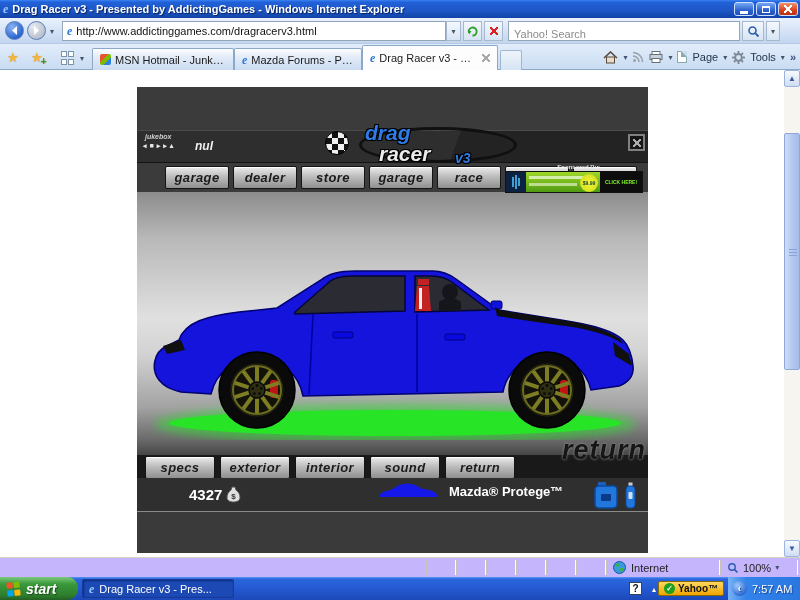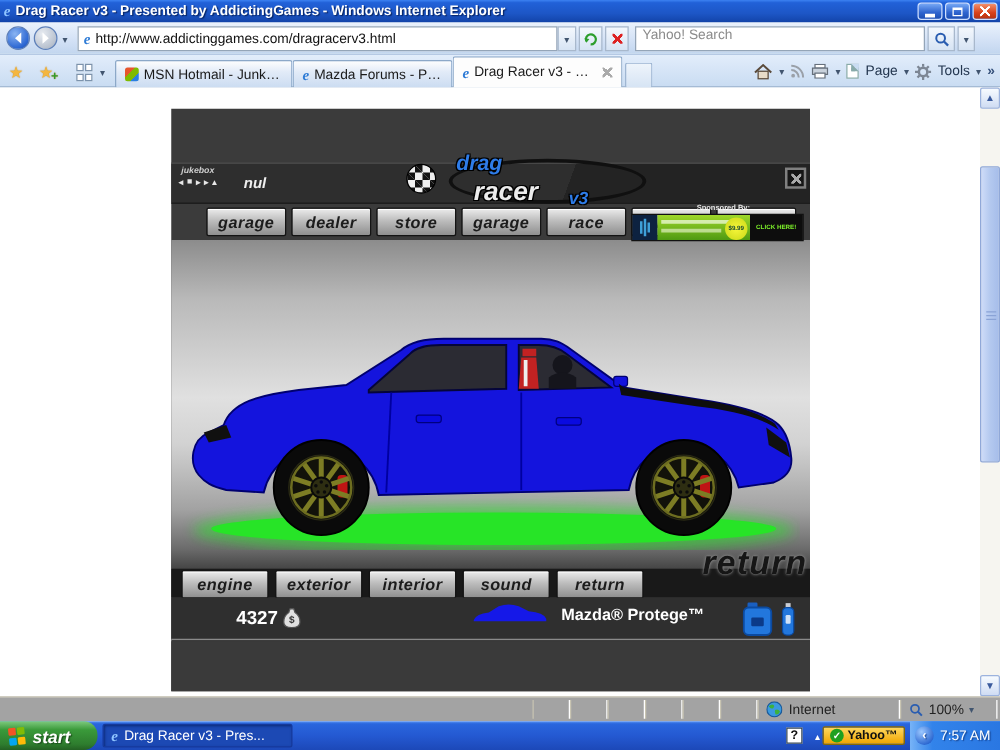--- a/index.html
+++ b/index.html
@@ -43,21 +43,21 @@
     background:radial-gradient(circle at 35% 30%,#8ab4f2,#2b66d2 70%,#1a4aa6);
     border:1px solid #5d7fb8;}
   .navcircle.disabled{background:radial-gradient(circle at 35% 30%,#e8ecf2,#b9c2cf 70%,#9aa5b5);}
   .navcaret{position:absolute;top:9px;font-size:8px;color:#41556f;}
   .addressbar{position:absolute;left:62px;top:3px;width:384px;height:20px;background:#fff;
     border:1px solid #94a5b8;display:flex;align-items:center;gap:4px;padding:0 4px;}
   .addr-url{font-size:11px;color:#111;white-space:nowrap;overflow:hidden;}
   .mini-btn{position:absolute;top:3px;height:20px;display:flex;align-items:center;justify-content:center;
     border:1px solid #a8b8cc;background:linear-gradient(180deg,#f4f8fd,#d7e4f4);}
   .searchbox{position:absolute;left:508px;top:3px;width:232px;height:20px;background:#fff;
-    border:1px solid #94a5b8;display:flex;align-items:flex-start;padding:0 5px;}
+    border:1px solid #94a5b8;display:flex;align-items:flex-end;padding:0 5px;}
   .search-ph{font-size:11px;color:#8b8b8b;}
 
   
   .tabbar{position:absolute;left:0;top:44px;width:800px;height:26px;
     background:linear-gradient(180deg,#e2edfb,#c9dcf2);border-bottom:1px solid #8ca8c8;}
   .star{font-size:13px;color:#f4b63f;text-shadow:0 0 1px #b77d12;}
   .star-plus{position:relative;font-size:13px;color:#f4b63f;text-shadow:0 0 1px #b77d12;}
   .star-plus::after{content:"+";position:absolute;right:-4px;bottom:-2px;color:#2d9e2d;
     font-size:10px;font-weight:bold;}
   .toolbtn{display:flex;align-items:center;justify-content:center;height:22px;padding:0 3px;}
@@ -101,21 +101,21 @@
   .jk-controls{position:absolute;left:6px;top:11px;display:flex;gap:3px;font-size:7px;
     font-style:normal;color:#e8e8e8;}
   .jk-track{position:absolute;left:58px;top:8px;font-size:12px;color:#f0f0f0;}
   .logo{position:absolute;left:180px;top:-12px;width:210px;height:54px;}
   .logo-ellipse{position:absolute;left:42px;top:8px;width:158px;height:36px;
     border:3px solid #101010;border-radius:50%;}
   .checkerball{position:absolute;left:8px;top:12px;width:24px;height:24px;border-radius:50%;
     background-image:linear-gradient(45deg,#111 25%,transparent 25%,transparent 75%,#111 75%),
       linear-gradient(45deg,#111 25%,#efefef 25%,#efefef 75%,#111 75%);
     background-size:12px 12px;background-position:0 0,6px 6px;border:1px solid #000;}
-  .logo-drag{position:absolute;left:48px;top:2px;font-size:17px;color:#2e7ce8;
+  .logo-drag{position:absolute;left:48px;top:2px;font-size:21px;color:#2e7ce8;
     text-shadow:-1px -1px 0 #000,1px -1px 0 #000,-1px 1px 0 #000,1px 1px 0 #000;}
   .logo-racer{position:absolute;left:62px;top:23px;font-size:21px;color:#ececec;
     text-shadow:-1px -1px 0 #000,1px -1px 0 #000,-1px 1px 0 #000,1px 1px 0 #000;}
   .logo-v3{position:absolute;left:138px;top:31px;font-size:14px;color:#2e7ce8;
     text-shadow:-1px -1px 0 #000,1px -1px 0 #000,-1px 1px 0 #000,1px 1px 0 #000;}
   .g-links{position:absolute;right:30px;top:5px;display:flex;gap:15px;font-size:14px;
     color:#f2f2f2;letter-spacing:.5px;}
   .g-close{position:absolute;right:3px;top:3px;width:17px;height:17px;background:#161616;
     border:2px solid #808080;display:flex;align-items:center;justify-content:center;}
   .sponsor-label{position:absolute;right:48px;top:77px;font-size:6px;font-style:normal;
@@ -150,21 +150,21 @@
   .g-info{position:absolute;left:0;top:391px;width:511px;height:34px;background:#2f2f2f;
     border-bottom:1px solid #8a8a8a;}
   .g-money{position:absolute;left:52px;top:8px;display:flex;align-items:center;gap:4px;
     font-size:15px;font-style:normal;color:#fff;}
   .g-carname{position:absolute;left:240px;top:4px;display:flex;align-items:center;gap:10px;
     font-size:13px;font-style:normal;color:#fff;}
   .g-items{position:absolute;right:12px;top:3px;display:flex;align-items:flex-end;gap:6px;}
   .g-bottom{position:absolute;left:0;top:426px;width:511px;height:40px;background:#3a3a3a;}
 
   
-  .statusbar{position:absolute;left:0;top:557px;width:800px;height:20px;background:#a3a3a3;
+  .statusbar{position:absolute;left:0;top:557px;width:800px;height:20px;background:#c4b5fd;
     border-top:1px solid #d8d4c4;display:flex;align-items:stretch;padding:2px 2px;gap:0;
     font-size:11px;color:#222;}
   .sb-pane{border-left:1px solid #c8c4b2;border-right:1px solid #fff;}
   .sb-main{flex:1;border:none;}
   .sb-mini{width:30px;}
   .sb-inet{width:114px;display:flex;align-items:center;gap:5px;padding-left:6px;}
   .sb-zoom{width:78px;display:flex;align-items:center;gap:4px;padding-left:6px;}
 
   
   .taskbar{position:absolute;left:0;top:577px;width:800px;height:23px;
@@ -455,21 +455,21 @@
             <path d="M 468 152 L 484 164 L 487 176 L 470 166 Z" fill="#101010"></path>
             <path d="M 18 156 L 36 150 L 40 160 L 22 164 Z" fill="#101010"></path>
           </g>
 
           <use href="#wheel" transform="translate(112,200)"></use>
           <use href="#wheel" transform="translate(402,200)"></use>
         </svg>
       </div>
 
       <div class="g-tabs">
-        <div class="gbtn bottom">engine</div>
+        <div class="gbtn bottom">specs</div>
         <div class="gbtn bottom">exterior</div>
         <div class="gbtn bottom">interior</div>
         <div class="gbtn bottom">sound</div>
         <div class="gbtn bottom">return</div>
       </div>
       <span class="g-return">return</span>
 
       <div class="g-info">
         <div class="g-money">
           <span>4327</span>

